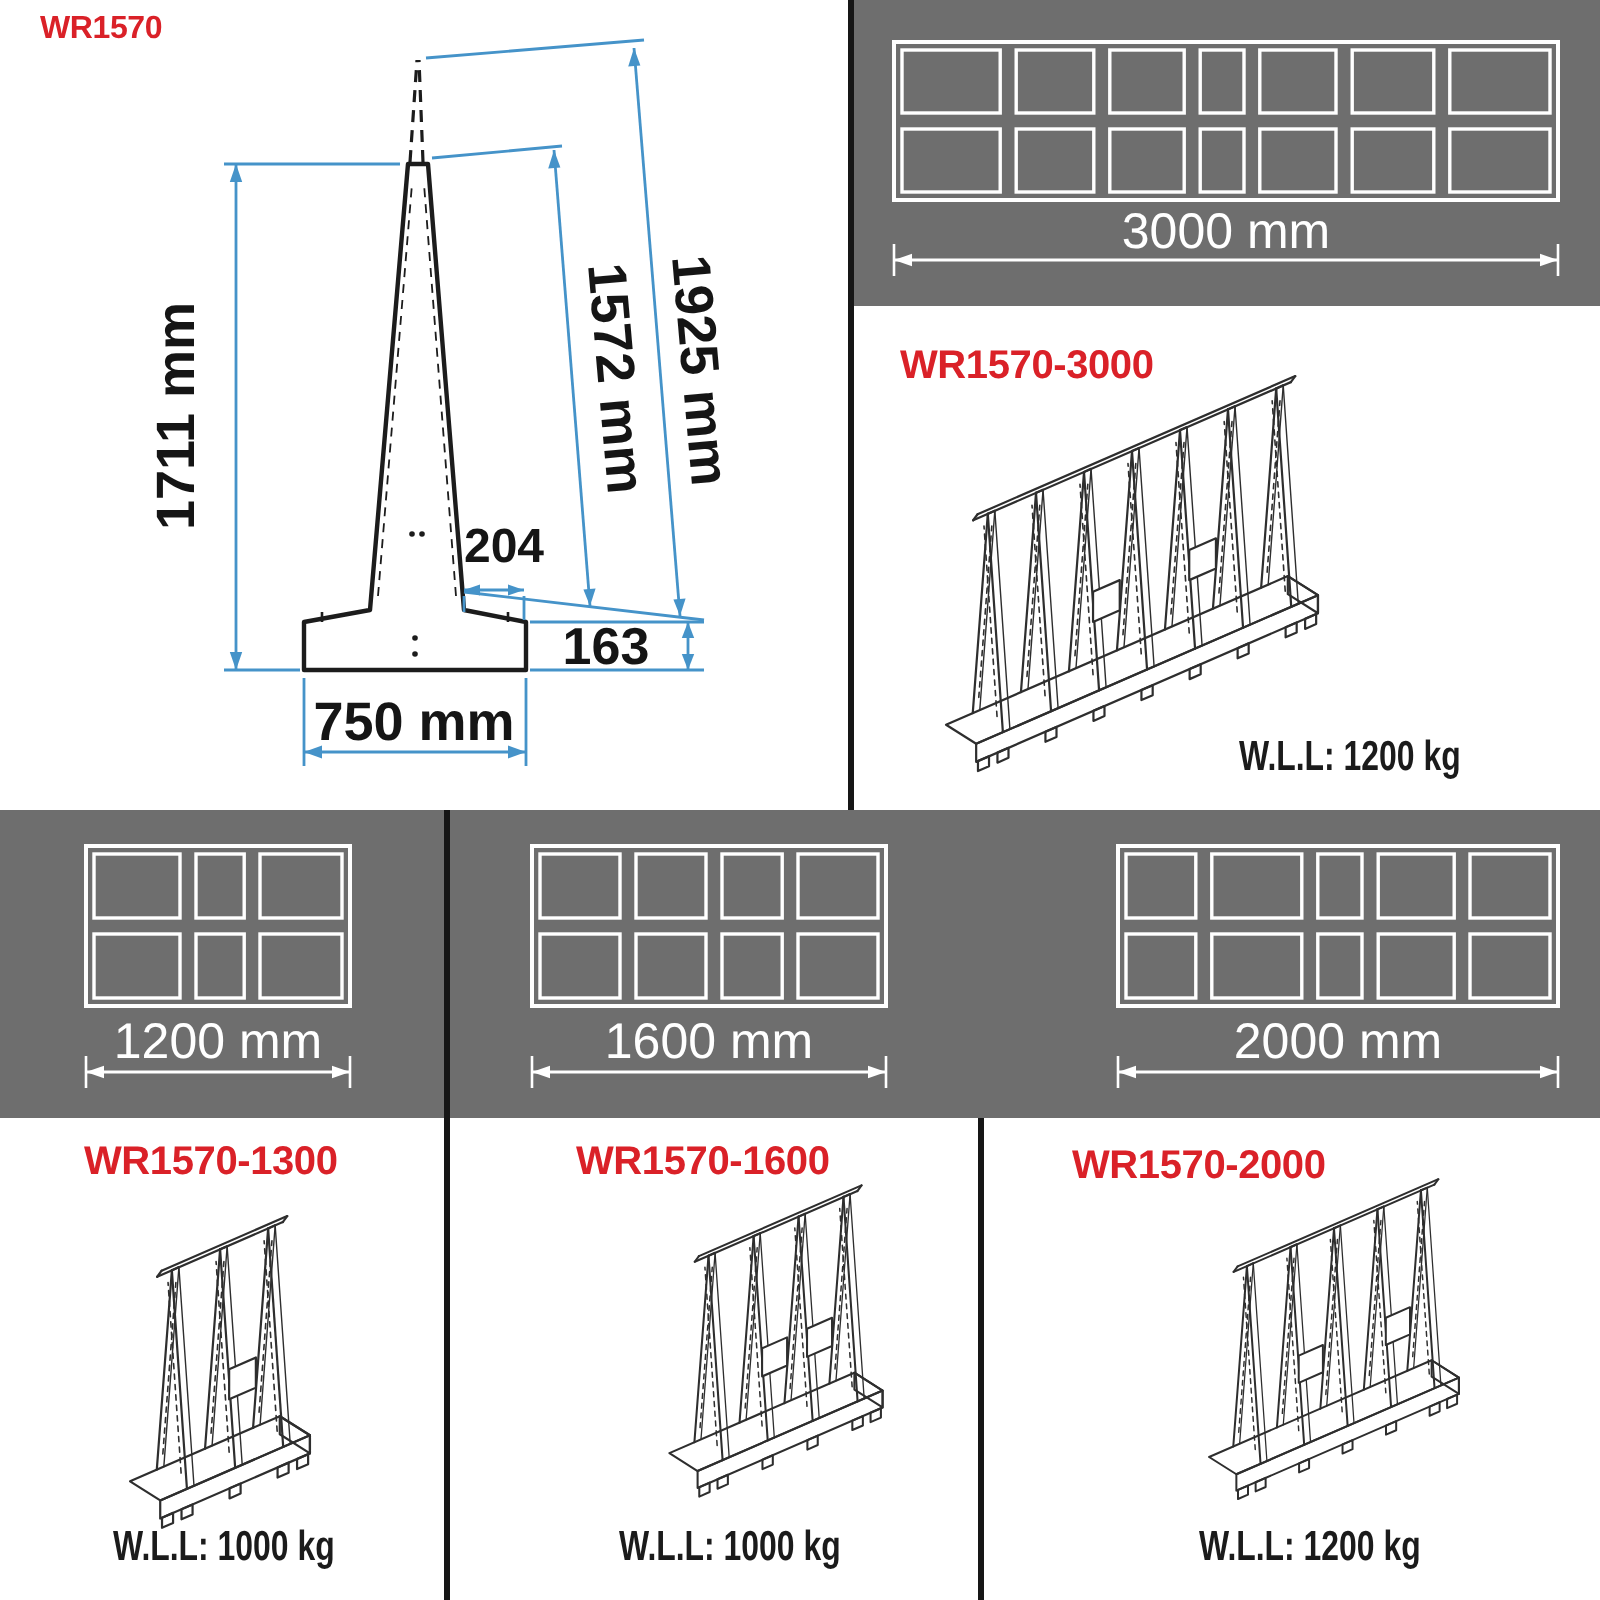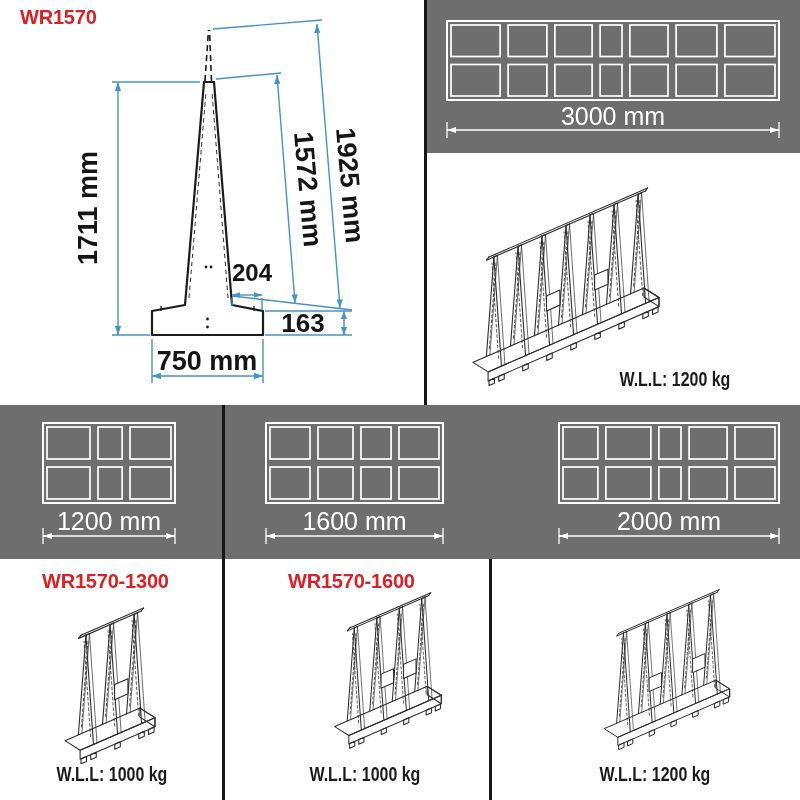--- a/index.html
+++ b/index.html
@@ -2,21 +2,21 @@
 <html><head>
 <meta charset="utf-8">
 <style>
   html,body{margin:0;padding:0;background:#ffffff;}
   #stage{position:relative;width:800px;height:800px;overflow:hidden;background:#ffffff;
          font-family:"Liberation Sans",sans-serif;}
   section{position:absolute;}
   .gray{background:#6e6e6e;}
   .vline{position:absolute;width:3px;background:#161616;}
   .title-red{position:absolute;color:#da2128;font-weight:bold;font-size:20px;white-space:nowrap;letter-spacing:-0.2px;}
-  .title-red.main{font-size:20px;}
+  .title-red.main{font-size:16px;}
   .mm-label{position:absolute;color:#ffffff;font-weight:normal;font-size:25px;line-height:25px;text-align:center;white-space:nowrap;}
   .wll{position:absolute;width:170px;text-align:center;color:#1b1b1b;font-weight:bold;font-size:21px;white-space:nowrap;}
   .scx{display:inline-block;transform:scaleX(0.76);transform-origin:50% 50%;}
   svg{position:absolute;overflow:visible;}
 </style>
 </head>
 <body>
 
 <div id="stage">
 
@@ -169,22 +169,24 @@
           <line x1="43" y1="131" x2="263" y2="131" stroke-width="1.4"></line>
           <line x1="43" y1="123" x2="43" y2="139" stroke-width="1.3"></line>
           <line x1="263" y1="123" x2="263" y2="139" stroke-width="1.3"></line>
           <polygon points="43,131 52,127.9 52,134.1" fill="#fff" stroke="none"></polygon>
           <polygon points="263,131 254,127.9 254,134.1" fill="#fff" stroke="none"></polygon>
         </g>
       </svg>
     <div class="mm-label" style="left:43px;top:104px;width:220px;">2000 mm</div>
   </section>
 
+  <div class="title-red" style="left:450px;top:172px;">WR1570-3000</div>
   <div class="title-red" style="left:42px;top:570px;">WR1570-1300</div>
   <div class="title-red" style="left:288px;top:570px;">WR1570-1600</div>
+  <div class="title-red" style="left:536px;top:572px;">WR1570-2000</div>
 
   <svg style="left:468px;top:183px;" viewBox="-20.0 -188.1 195.2 206.7" width="196" height="207.6">
       <g fill="none" stroke="#2e2e2e" stroke-width="1.1" stroke-linejoin="round" stroke-linecap="round">
         <polygon points="0.0,0.0 170.2,-74.0 170.2,-65.0 0.0,9.0"></polygon>
         <polygon points="0.0,0.0 170.2,-74.0 155.2,-83.5 -15.0,-9.5"></polygon>
         <polygon points="170.2,-74.0 155.2,-83.5 155.2,-74.5 170.2,-65.0"></polygon>
         <polygon points="0.9,8.6 6.4,6.2 6.4,11.2 0.9,13.6"></polygon>
         <polygon points="10.6,4.4 16.1,2.0 16.1,7.0 10.6,9.4"></polygon>
         <polygon points="34.5,-6.0 40.0,-8.4 40.0,-3.4 34.5,-1.0"></polygon>
         <polygon points="58.4,-16.4 63.9,-18.8 63.9,-13.8 58.4,-11.4"></polygon>

